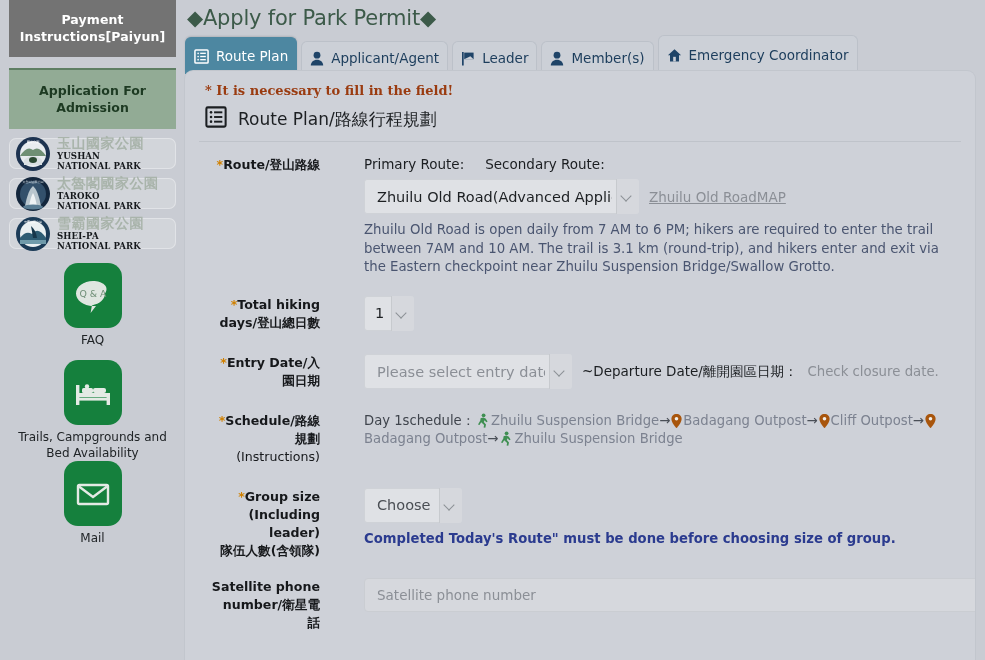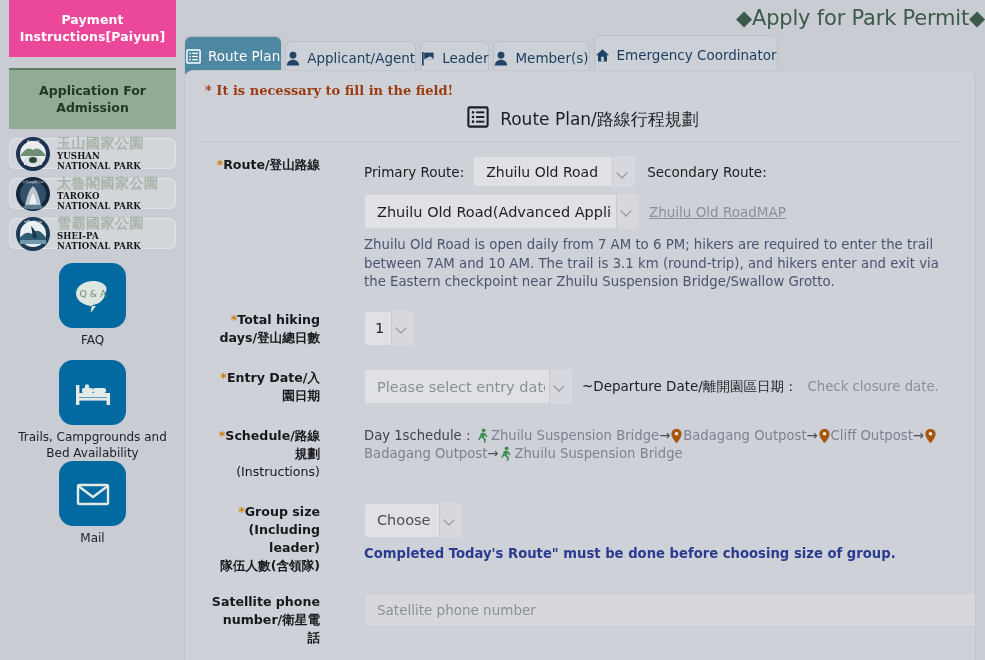--- a/index.html
+++ b/index.html
@@ -14,21 +14,21 @@
 
   
   .sidebar {
     width: 185px; min-width: 185px; height: 660px;
     background: #c9ccd3;
     padding: 0 9px;
     position: relative;
   }
   .payment-box {
     margin: 0 0 0 0;
-    background: #ec4899;
+    background: #737373;
     color: #ffffff;
     text-align: center;
     font-weight: bold;
     font-size: 12.5px;
     line-height: 17px;
     padding: 11px 6px 12px 6px;
     letter-spacing: .1px;
   }
   .admission-box {
     margin-top: 11px;
@@ -60,46 +60,45 @@
   }
   .park-en {
     font-size: 8.6px; color: #15181c; font-weight: bold;
     font-family: "DejaVu Serif", "Liberation Serif", serif;
     line-height: 10px; display: block; letter-spacing: .1px;
   }
 
   .quick { margin-top: 14px; display: flex; flex-direction: column; align-items: center; }
   .quick-item { display: flex; flex-direction: column; align-items: center; }
   .quick-tile {
-    width: 67px; height: 65px; border-radius: 14px;
-    background: #0369a1;
+    width: 58px; height: 65px; border-radius: 14px;
+    background: #15803d;
     display: flex; align-items: center; justify-content: center;
   }
   .quick-label {
     margin-top: 4px; font-size: 12px; color: #202427;
     text-align: center; line-height: 16px; width: 170px;
   }
   .quick-gap { height: 12px; }
 
   
   .main { flex: 1; position: relative; height: 660px; }
   .page-title {
     color: #3c5a49;
     font-size: 21px;
     font-weight: normal;
     margin: 6px 0 0 2px;
     letter-spacing: -.2px;
     white-space: nowrap;
-    text-align: right;
   }
   .tabs { display: flex; align-items: flex-end; margin-top: 7px; height: 37px; }
   .tab {
     height: 33px;
     display: flex; align-items: center; gap: 7px;
-    padding: 0 0;
+    padding: 0 8px;
     background: #ccd0d7;
     color: #1c3d5c;
     font-size: 13.5px;
     border-radius: 6px 6px 0 0;
     border: 1px solid #bcc1c9;
     border-bottom: none;
     margin-right: 4px;
     white-space: nowrap;
   }
   .tab.active {
@@ -125,21 +124,20 @@
     color: #9a3b10;
     font-weight: bold;
     font-size: 13px;
     font-family: "DejaVu Serif", "Liberation Serif", serif;
     margin: 0 0 8px 6px;
   }
   .sec-head {
     display: flex; align-items: center; gap: 11px;
     padding: 0 0 9px 6px;
     border-bottom: 1px solid #bfc3ca;
-    justify-content: center;
   }
   .sec-head-title { font-size: 17px; color: #1c1f22; }
 
   .row { display: flex; margin-top: 14px; gap: 32px; }
   .row-label {
     width: 133px; min-width: 133px;
     text-align: right;
     padding-right: 12px;
     font-size: 12.6px;
     font-weight: bold;
@@ -420,25 +418,20 @@
         <span class="sec-head-title">Route Plan/路線行程規劃</span>
       </div>
 
       <div class="row">
         <div class="row-label">
           <span class="star">*</span><span>Route/登山路線</span>
         </div>
         <div class="row-body">
           <div class="inline">
             <span class="lbl-inline">Primary Route:</span>
-            <span class="selwrap">
-              <select class="sel w160">
-                <option>Zhuilu Old Road</option>
-              </select>
-            </span>
             <span class="lbl-inline" style="margin-left:12px">Secondary Route:</span>
           </div>
 
           <div class="inline" style="margin-top:7px">
             <span class="selwrap">
               <select class="sel big w270">
                 <option>Zhuilu Old Road(Advanced Application)</option>
               </select>
             </span>
             <a class="maplink" href="#">Zhuilu Old RoadMAP</a>

